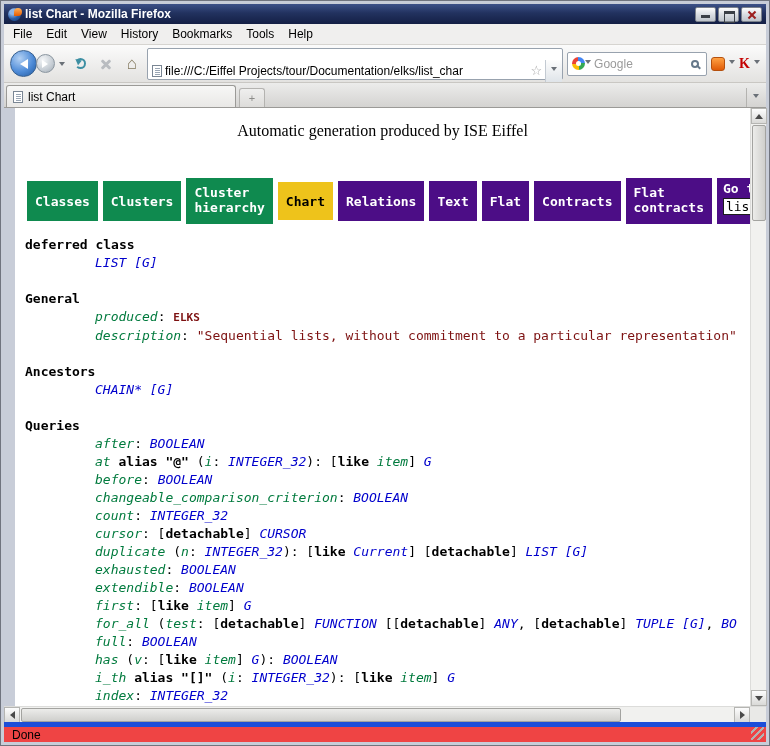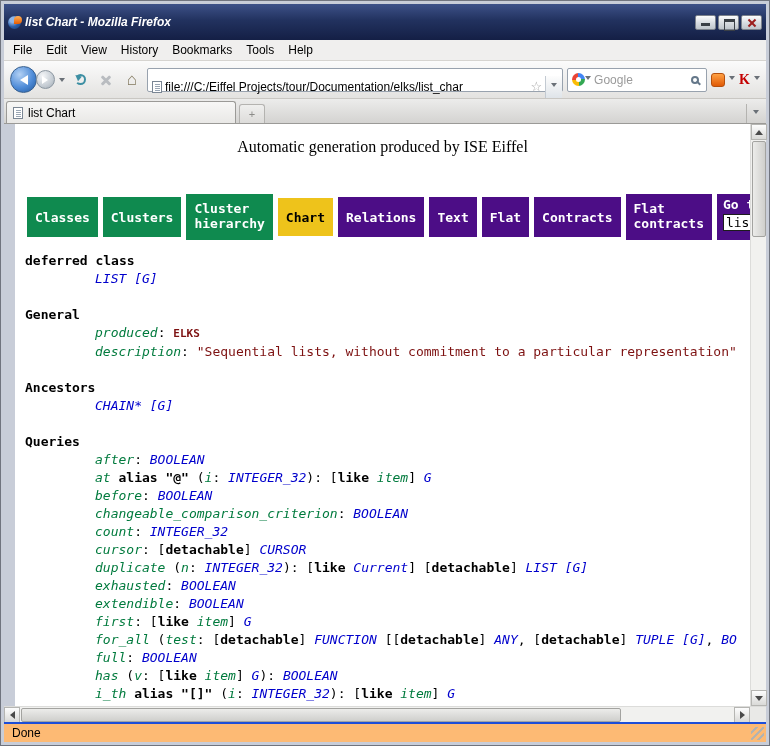--- a/index.html
+++ b/index.html
@@ -1,22 +1,22 @@
 <!DOCTYPE html>
 <html style="--button-green: #0f8a4f; --button-yellow: #eec31b; --button-purple: #4c0d86; --link-blue: #0000cc; --feature-green: #007a3d; --string-maroon: #7d1111;"><head>
 <meta charset="utf-8">
 <style>
   html,body{margin:0;padding:0;background:#fff;font-family:"Liberation Sans",sans-serif;}
   *{box-sizing:border-box;}
   .window{width:770px;height:746px;border:1px solid #70747e;background:#c8cdd8;padding:3px;
           display:flex;flex-direction:column;}
 
   
-  .titlebar{height:36px;display:flex;align-items:center;padding:0 4px;
-            background:linear-gradient(#3d5188,#22325f 45%,#141f45);color:#fff;font-style:italic;}
+  .titlebar{height:20px;display:flex;align-items:center;padding:0 4px;
+            background:linear-gradient(#3d5188,#22325f 45%,#141f45);color:#fff;}
   .fx-icon{width:13px;height:13px;border-radius:50%;
            background:radial-gradient(circle at 35% 30%,#8fb6e8 20%,#2b5ea8 55%,#123c77);
            position:relative;margin-right:4px;flex:0 0 auto;}
   .fx-icon::after{content:"";position:absolute;right:-1px;top:0;width:8px;height:8px;
            border-radius:50% 50% 50% 0;background:linear-gradient(#ffb35c,#e55b00);}
   .title-text{font-size:12px;font-weight:bold;flex:1;white-space:nowrap;overflow:hidden;}
   .winbtns{display:flex;gap:2px;}
   .winbtn{width:21px;height:15px;border:1px solid #7c828c;border-radius:2px;position:relative;
           background:linear-gradient(#fdfdfd,#d9dde2 50%,#bfc5cc);}
   .winbtn.min::before{content:"";position:absolute;left:5px;bottom:3px;width:9px;height:3px;background:#3a3f46;}
@@ -43,21 +43,21 @@
   .tri-down{width:0;height:0;border:3px solid transparent;border-top:4px solid #6a7077;margin-top:4px;}
   .toolbtn{width:22px;height:22px;display:flex;align-items:center;justify-content:center;flex:0 0 auto;}
   .reload-glyph{width:11px;height:11px;border:2px solid #3d8fa3;border-radius:50%;border-left-color:transparent;position:relative;}
   .reload-glyph::after{content:"";position:absolute;left:-5px;top:-3px;border:3px solid transparent;
         border-right:6px solid #3d8fa3;transform:rotate(40deg);}
   .stop-glyph{position:relative;width:12px;height:12px;}
   .stop-glyph::before,.stop-glyph::after{content:"";position:absolute;left:0;top:5px;width:12px;height:3px;background:#b9bcc0;border-radius:1px;}
   .stop-glyph::before{transform:rotate(45deg);} .stop-glyph::after{transform:rotate(-45deg);}
   .home-glyph::before{content:"⌂";font-size:17px;color:#82785e;line-height:1;}
 
-  .urlbar{flex:1;height:24px;background:#fff;border:1px solid #98a2ae;border-radius:2px;
+  .urlbar{flex:1;height:32px;background:#fff;border:1px solid #98a2ae;border-radius:2px;
           display:flex;align-items:center;padding:14px 0 0 4px;min-width:0;}
   .doc-icon{width:10px;height:12px;background:#fff;border:1px solid #7a8694;position:relative;flex:0 0 auto;}
   .doc-icon::after{content:"";position:absolute;left:2px;top:2px;width:5px;height:1px;background:#9aa6b4;
           box-shadow:0 2px 0 #9aa6b4,0 4px 0 #9aa6b4,0 6px 0 #9aa6b4;}
   .url-input{flex:1;border:0;outline:0;font:12px "Liberation Sans",sans-serif;padding:0 3px;min-width:0;background:transparent;}
   .star-glyph{color:#a7a7a7;font-size:13px;padding:0 3px;flex:0 0 auto;}
   .star-glyph::before{content:"☆";}
   .urlbar-drop{width:17px;height:22px;border-left:1px solid #c3cad2;display:flex;align-items:center;justify-content:center;
           background:linear-gradient(#fdfdfd,#dfe4e9);flex:0 0 auto;}
 
@@ -126,21 +126,21 @@
   .vthumb{position:absolute;left:1px;top:17px;width:14px;height:96px;border:1px solid #a3a3a0;border-radius:2px;
         background:linear-gradient(90deg,#ececea,#cfcfcc);}
   .hscroll-row{height:16px;display:flex;flex:0 0 auto;}
   .hscroll{flex:1;position:relative;background:#f1f1ef;border-top:1px solid #dcdcda;}
   .sbtn.left{left:0;top:0;} .sbtn.right{right:0;top:0;}
   .hthumb{position:absolute;top:1px;left:17px;width:600px;height:14px;border:1px solid #a3a3a0;border-radius:2px;
         background:linear-gradient(#ececea,#cfcfcc);}
   .corner{width:16px;background:#e9e9e7;border-top:1px solid #dcdcda;flex:0 0 auto;}
 
   
-  .statusbar{height:20px;background:#fdba74;border-top:2px solid #1d4ed8;display:flex;align-items:center;
+  .statusbar{height:20px;background:#ef4444;border-top:5px solid #1d4ed8;display:flex;align-items:center;
         padding:0 16px 0 8px;font-size:12px;color:#000;position:relative;}
   .grip{position:absolute;right:2px;bottom:2px;width:13px;height:13px;
         background:repeating-linear-gradient(-45deg,transparent 0 3px,#b3b3b0 3px 5px);}
 </style>
 </head>
 <body>
 
 <div class="window">
 
   <div class="titlebar">

